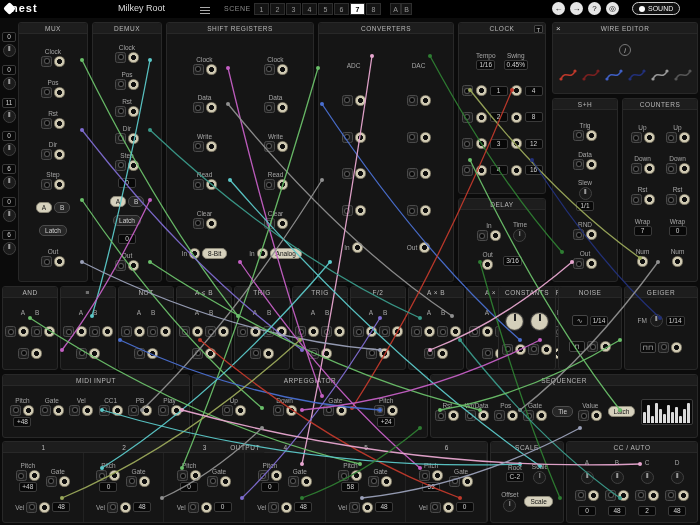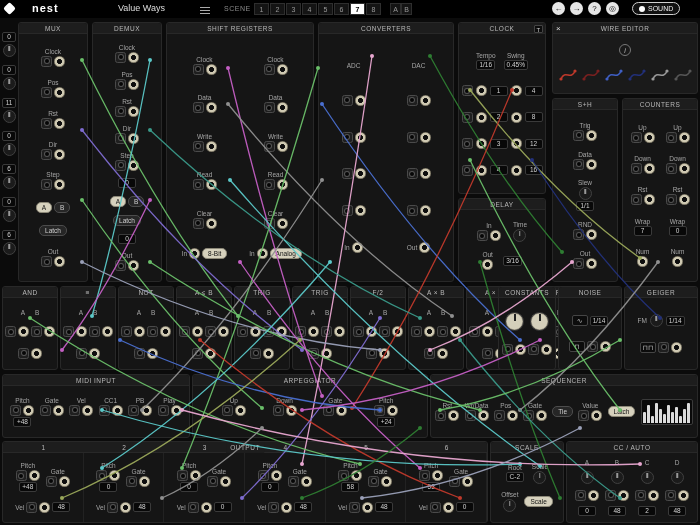--- a/index.html
+++ b/index.html
@@ -3,21 +3,21 @@
 <meta charset="utf-8">
 <style>
   *{margin:0;padding:0;box-sizing:border-box;}
   html,body{background:#000;}
   .app{position:relative;width:700px;height:525px;background:#0b0b0b;overflow:hidden;
        font-family:"Liberation Sans","DejaVu Sans",sans-serif;color:#b5b5b5;}
   
   .topbar{position:absolute;left:0;top:0;width:700px;height:18px;background:#000;z-index:60;}
   .topbar>*{position:absolute;}
   .logo{left:5px;top:4px;width:9px;height:9px;background:#fff;transform:rotate(45deg);border-radius:2px;}
-  .brand{left:32px;top:2px;color:#fff;font-size:11px;font-weight:bold;letter-spacing:1px;}
+  .brand{left:11px;top:2px;color:#fff;font-size:11px;font-weight:bold;letter-spacing:1px;}
   .patch-title{left:118px;top:3px;color:#ddd;font-size:9px;}
   .menu-icon{left:200px;top:5px;width:10px;}
   .menu-icon i{display:block;height:1px;background:#aaa;margin:2px 0;}
   .scene-label{left:224px;top:5px;font-size:7px;color:#8a8a8a;letter-spacing:.5px;}
   .scenes{left:254px;top:3px;display:flex;gap:1px;}
   .scene-btn{width:15px;height:12px;background:#141414;border:1px solid #2e2e2e;color:#999;
              font-size:7px;display:flex;align-items:center;justify-content:center;}
   .scene-btn.active{background:#fff;color:#000;font-weight:bold;}
   .ab-toggle{left:390px;top:3px;display:flex;}
   .ab-toggle span{width:11px;height:12px;background:#141414;border:1px solid #2e2e2e;color:#999;
@@ -90,21 +90,21 @@
   .out-ch{display:flex;flex-direction:column;align-items:center;justify-content:space-evenly;border-right:1px solid #222;}
 </style>
 </head>
 <body>
 
 <div class="app">
 
   <div class="topbar">
     <div class="logo"></div>
     <div class="brand">nest</div>
-    <div class="patch-title">Value Ways</div>
+    <div class="patch-title">Milkey Root</div>
     <div class="menu-icon">
         <i></i>
         <i></i>
         <i></i>
       </div>
     <div class="scene-label">SCENE</div>
     <div class="scenes">
 
         <div class="scene-btn">1</div>
 

